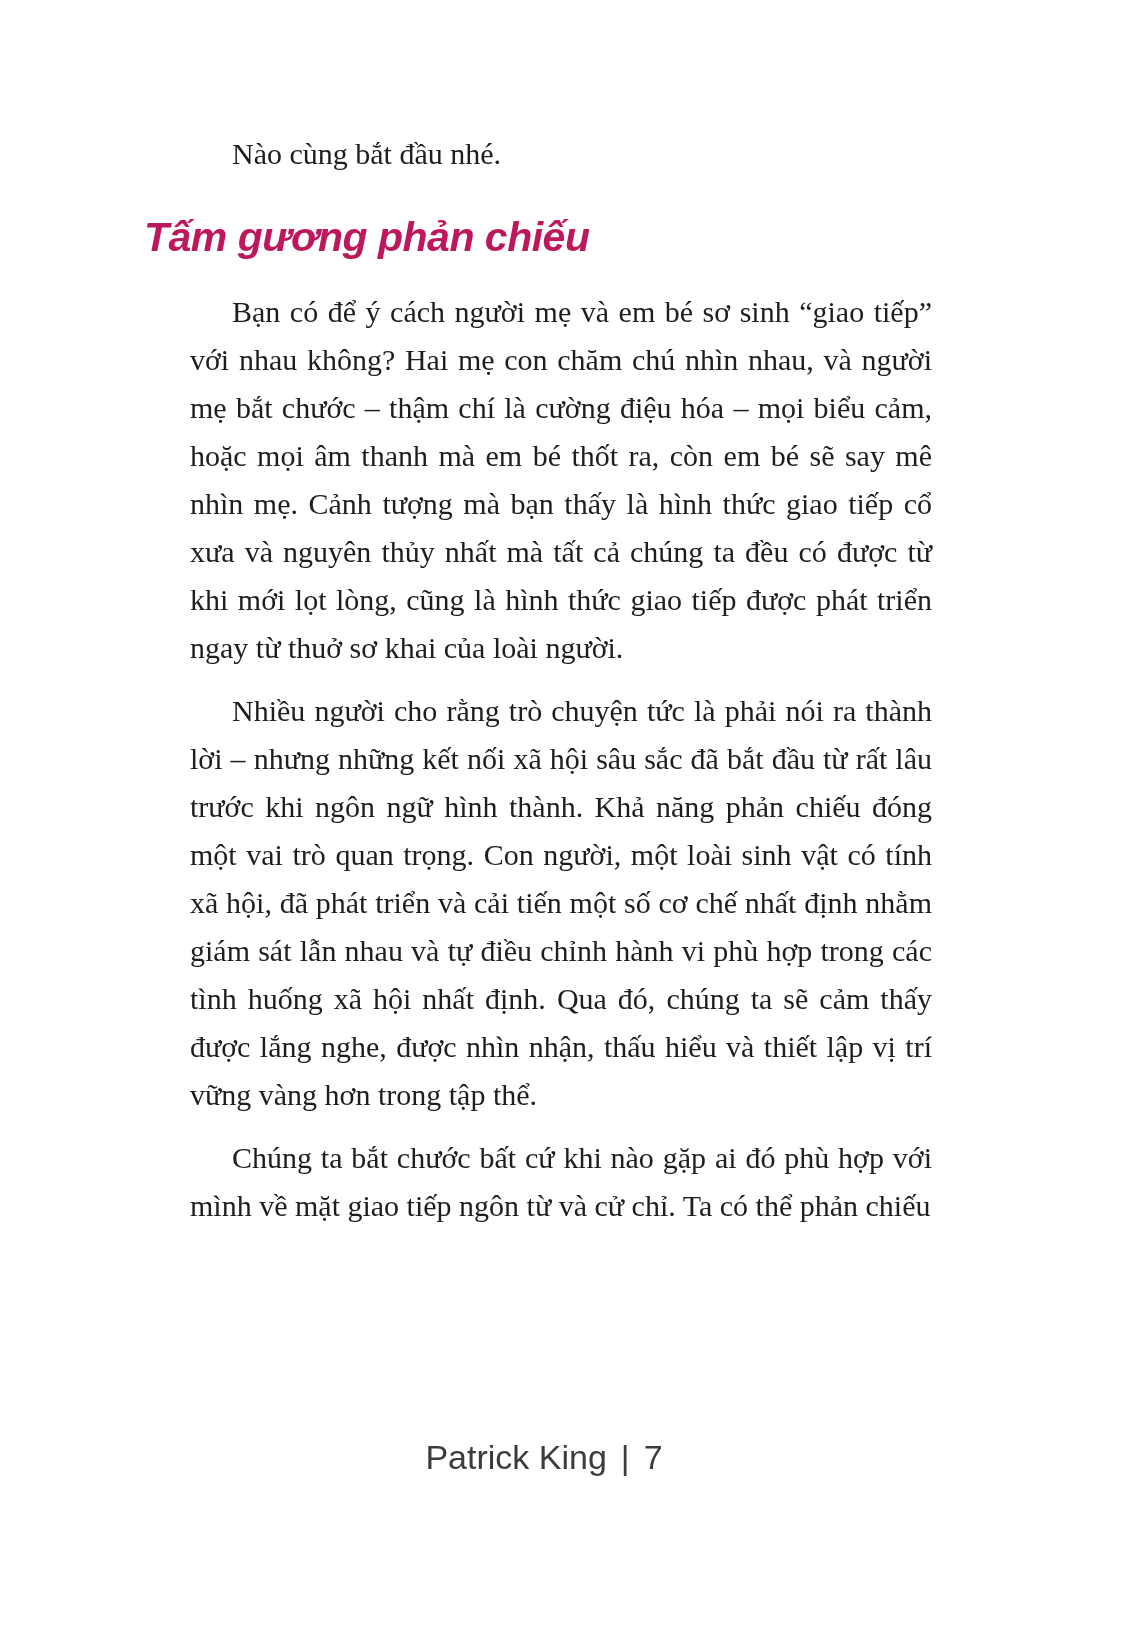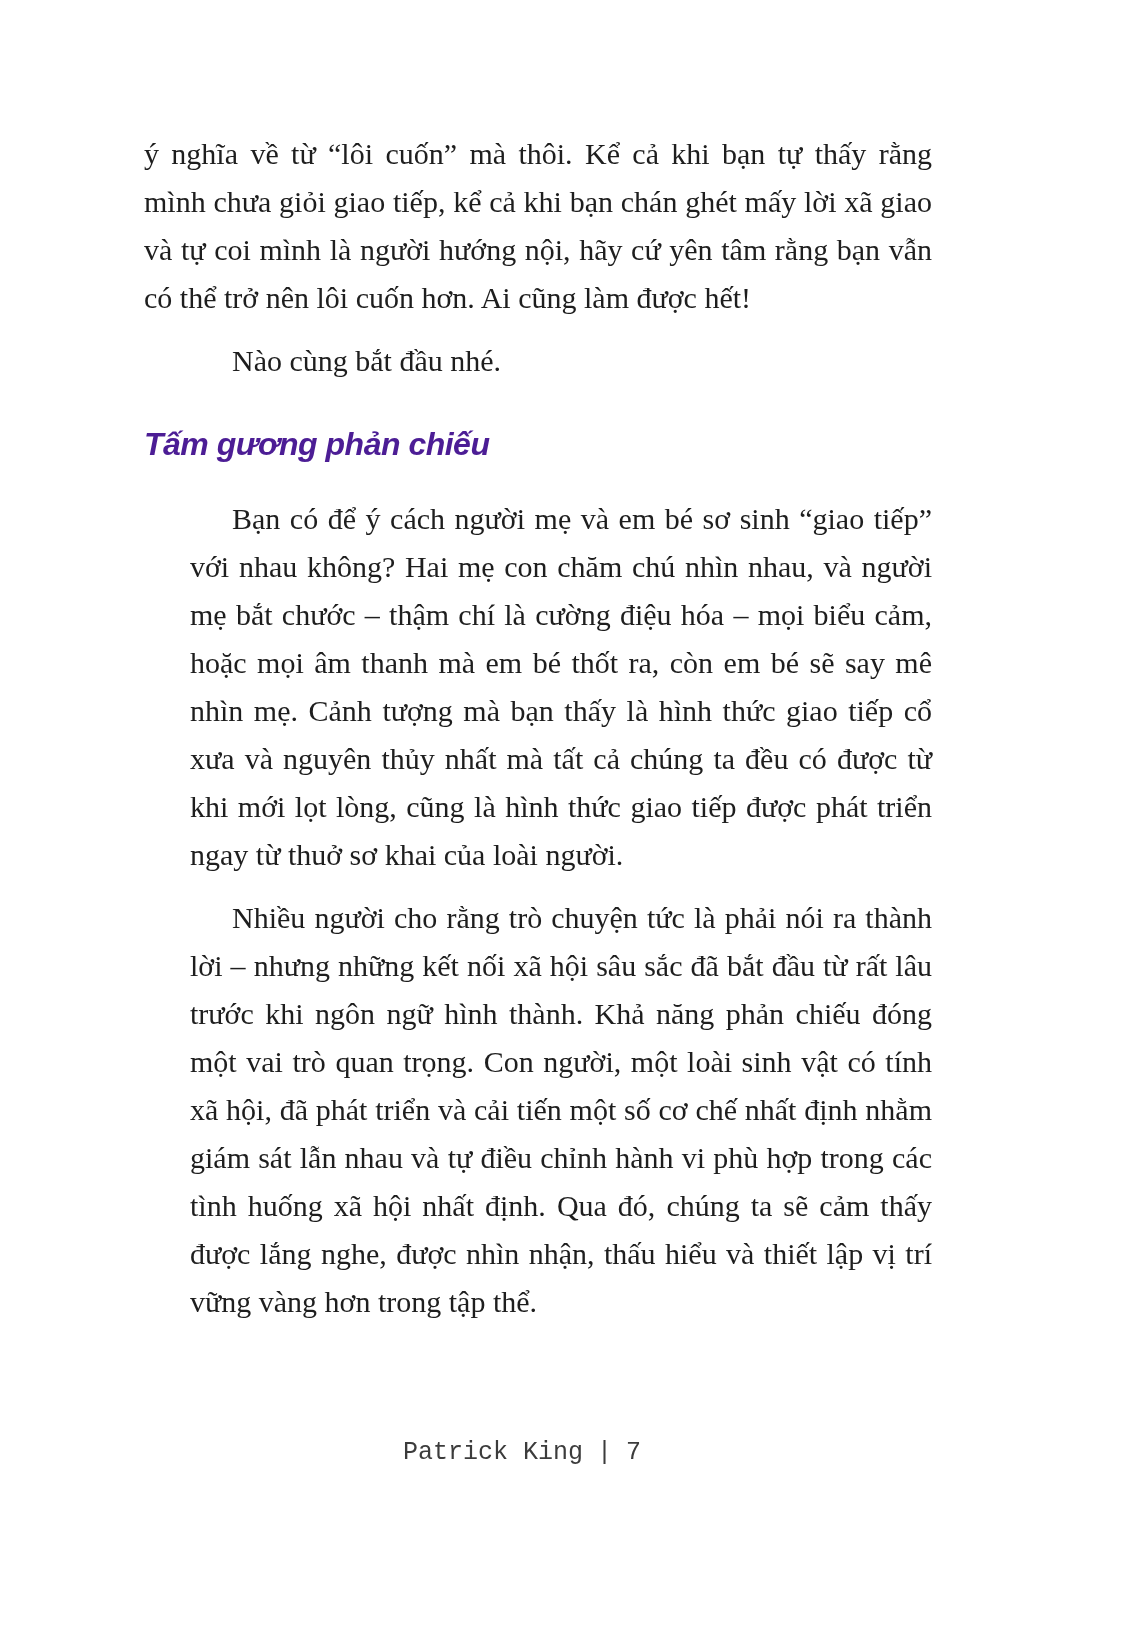--- a/index.html
+++ b/index.html
@@ -31,61 +31,61 @@
     color: #1e1e1e;
   }
   .body-par.indent {
     text-indent: 42px;
     margin-left: 46px;
   }
   .section-heading {
     font-family: "Liberation Sans", "DejaVu Sans", sans-serif;
     font-weight: bold;
     font-style: italic;
-    font-size: 32px;
+    font-size: 41px;
     line-height: 50px;
     margin: 34px 0 26px 0;
-    color: #4c1d95;
+    color: #be185d;
     letter-spacing: -0.5px;
     text-align: left;
     text-indent: 0;
   }
   .footer {
     position: absolute;
-    left: 128px;
+    left: 150px;
     width: 788px;
     top: 1438px;
     text-align: center;
-    font-family: Liberation Mono, monospace;
-    font-size: 25px;
+    font-family: Liberation Sans, sans-serif;
+    font-size: 34px;
     color: #3c3c3c;
   }
   .footer .sep {
     display: inline-block;
     margin: 0 14px;
     color: #3c3c3c;
   }
 </style>
 </head>
 <body>
 
 <div class="page">
 
   <div class="content">
 
-    <p class="body-par">ý nghĩa về từ “lôi cuốn” mà thôi. Kể cả khi bạn tự thấy rằng mình chưa giỏi giao tiếp, kể cả khi bạn chán ghét mấy lời xã giao và tự coi mình là người hướng nội, hãy cứ yên tâm rằng bạn vẫn có thể trở nên lôi cuốn hơn. Ai cũng làm được hết!</p>
 
     <p class="body-par indent">Nào cùng bắt đầu nhé.</p>
 
     <h2 class="section-heading">Tấm gương phản chiếu</h2>
 
     <p class="body-par indent">Bạn có để ý cách người mẹ và em bé sơ sinh “giao tiếp” với nhau không? Hai mẹ con chăm chú nhìn nhau, và người mẹ bắt chước – thậm chí là cường điệu hóa – mọi biểu cảm, hoặc mọi âm thanh mà em bé thốt ra, còn em bé sẽ say mê nhìn mẹ. Cảnh tượng mà bạn thấy là hình thức giao tiếp cổ xưa và nguyên thủy nhất mà tất cả chúng ta đều có được từ khi mới lọt lòng, cũng là hình thức giao tiếp được phát triển ngay từ thuở sơ khai của loài người.</p>
 
     <p class="body-par indent">Nhiều người cho rằng trò chuyện tức là phải nói ra thành lời – nhưng những kết nối xã hội sâu sắc đã bắt đầu từ rất lâu trước khi ngôn ngữ hình thành. Khả năng phản chiếu đóng một vai trò quan trọng. Con người, một loài sinh vật có tính xã hội, đã phát triển và cải tiến một số cơ chế nhất định nhằm giám sát lẫn nhau và tự điều chỉnh hành vi phù hợp trong các tình huống xã hội nhất định. Qua đó, chúng ta sẽ cảm thấy được lắng nghe, được nhìn nhận, thấu hiểu và thiết lập vị trí vững vàng hơn trong tập thể.</p>
 
+    <p class="body-par indent">Chúng ta bắt chước bất cứ khi nào gặp ai đó phù hợp với mình về mặt giao tiếp ngôn từ và cử chỉ. Ta có thể phản chiếu</p>
 
   </div>
 
   <div class="footer">
     <span>Patrick King</span><span class="sep">|</span><span>7</span>
   </div>
 
 </div>
 
 </body></html>

